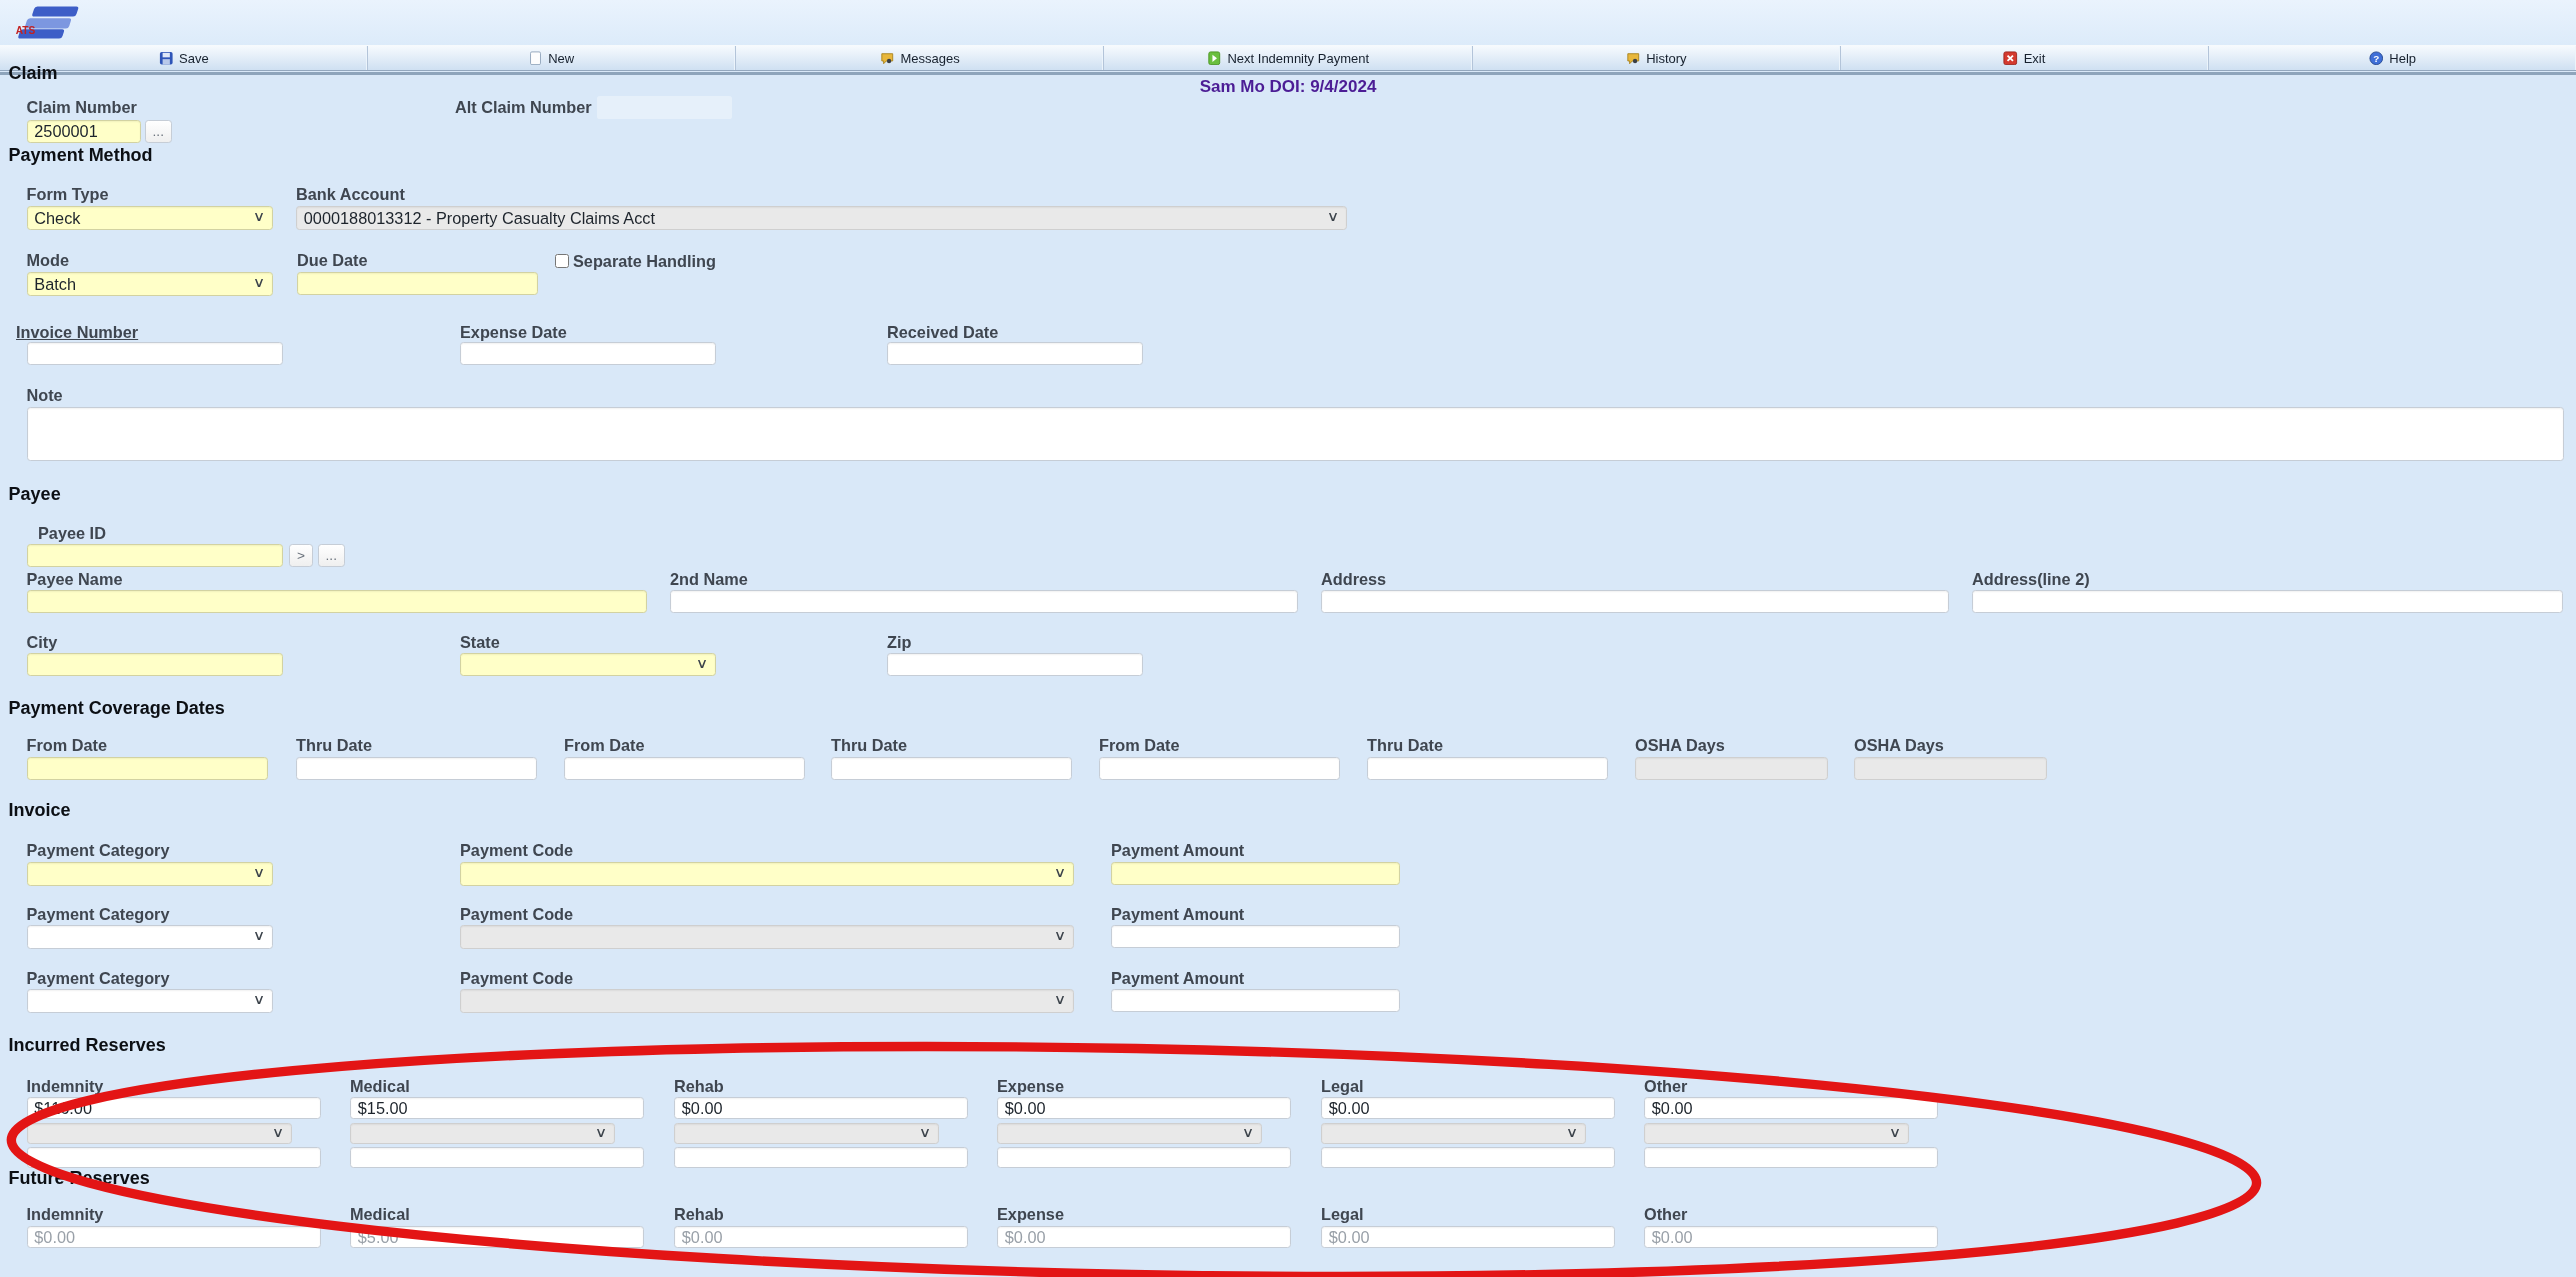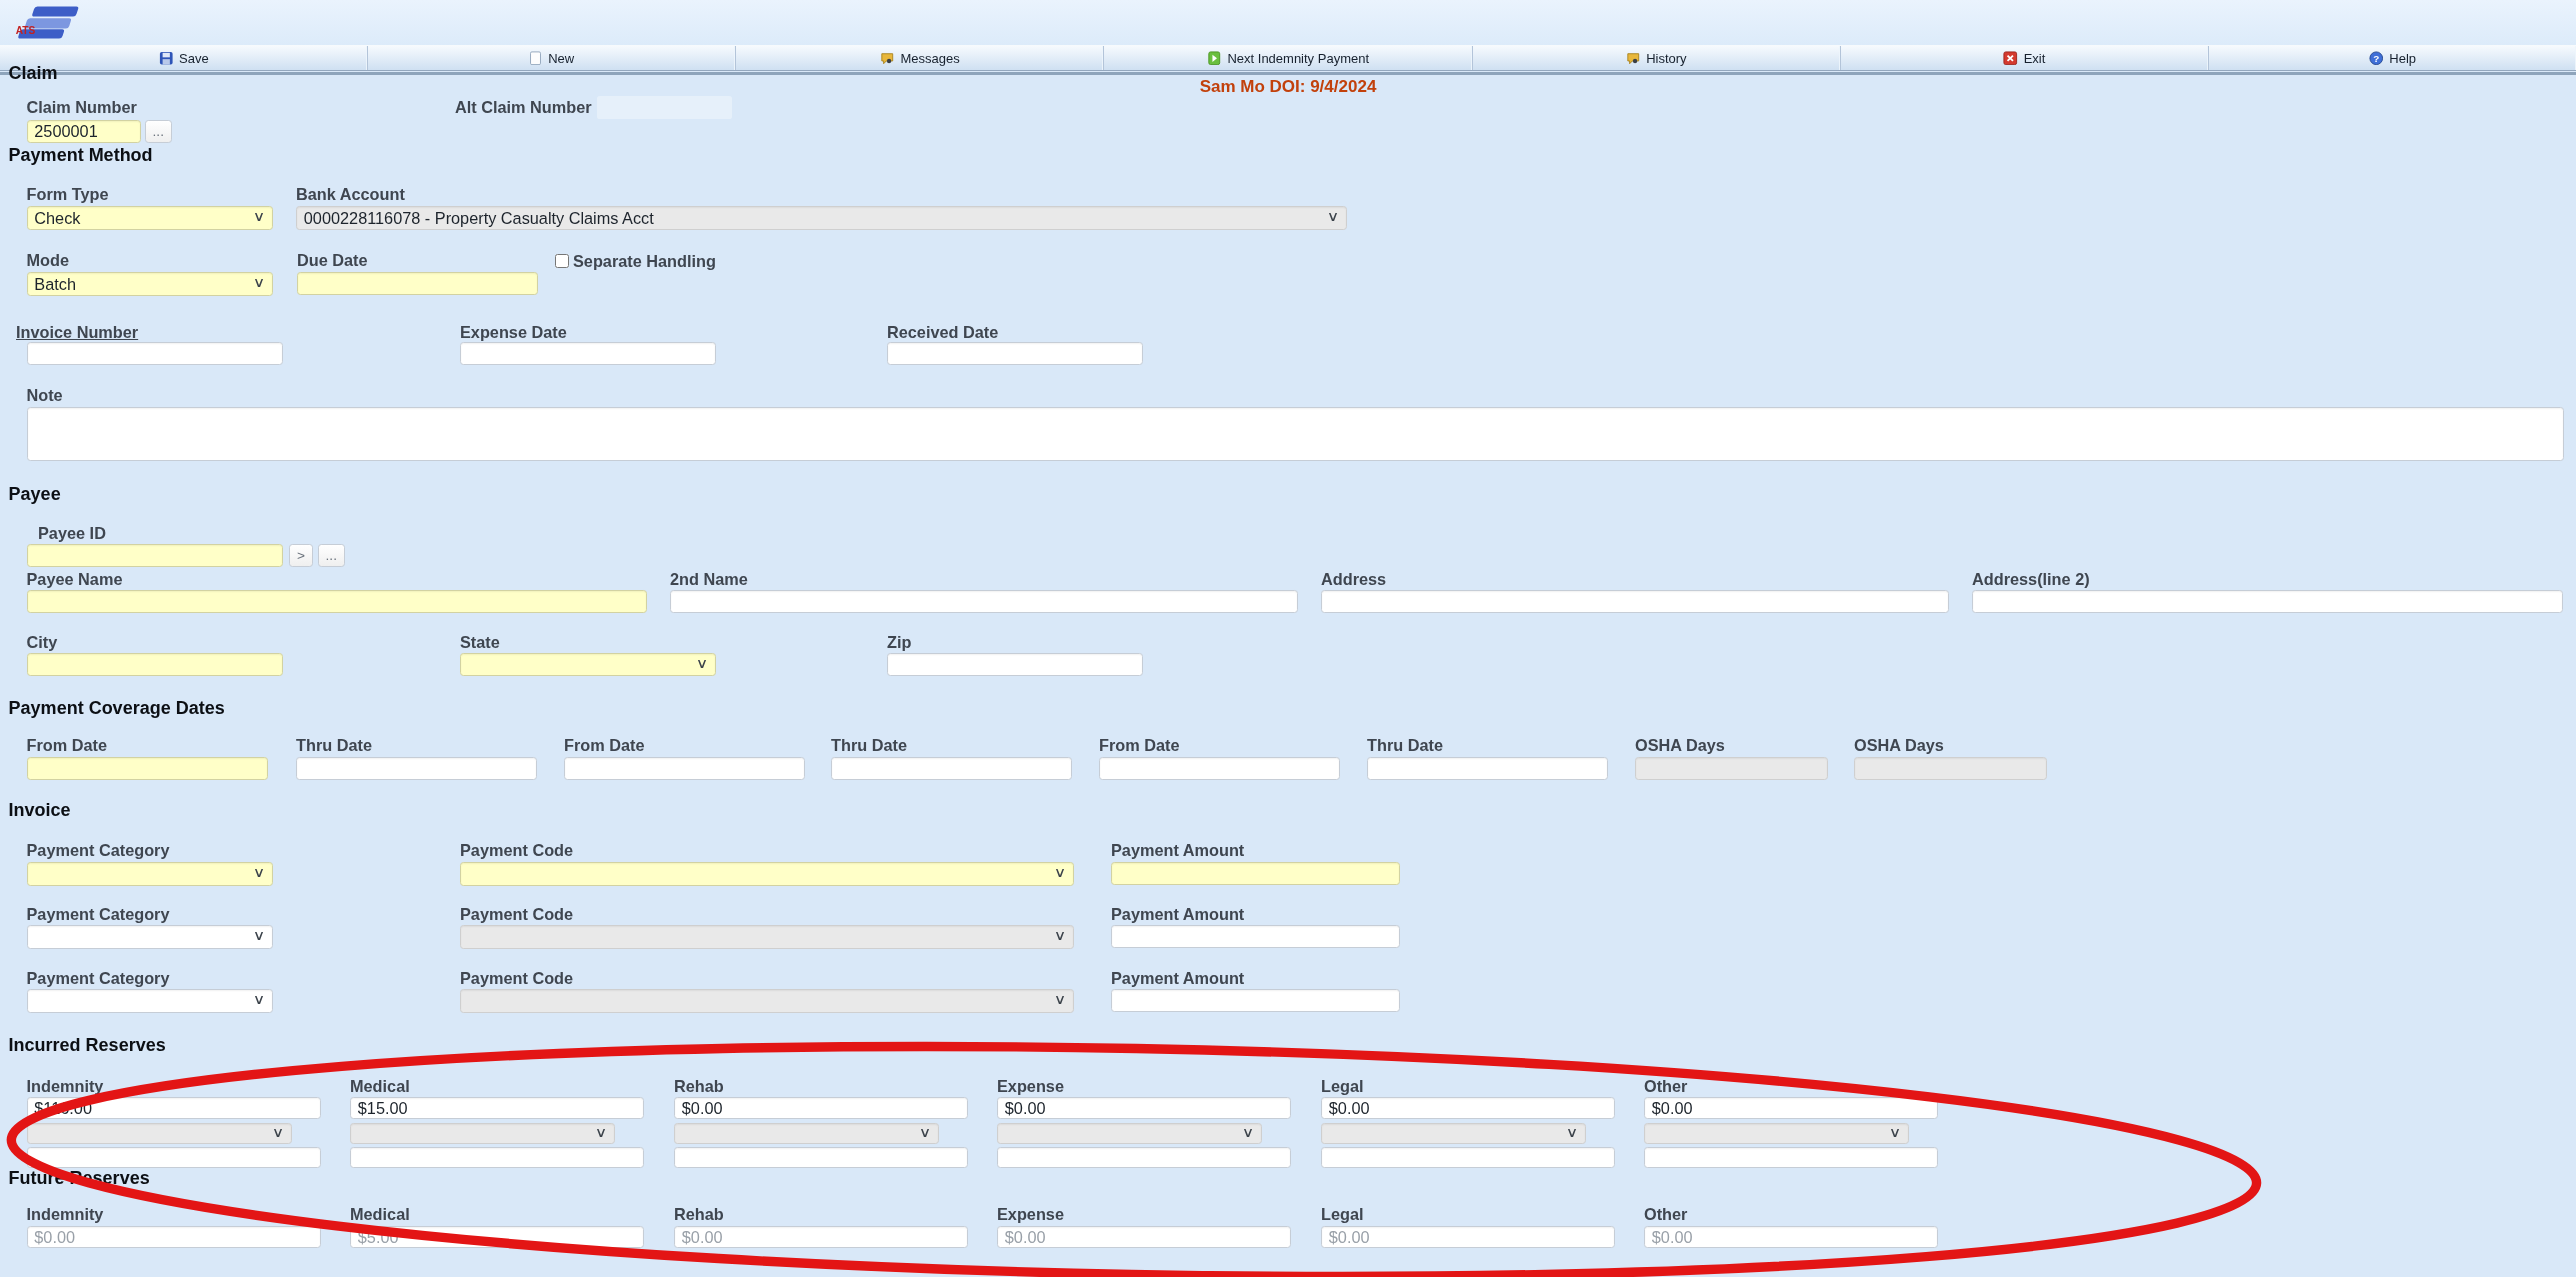--- a/index.html
+++ b/index.html
@@ -11,21 +11,21 @@
   
   #toolbar{position:absolute;left:0;top:45px;width:2576px;height:24px;display:flex;
     background:linear-gradient(#f6fafe,#cfe0f2);border-top:0.9px solid #ffffff;
     border-bottom:0.9px solid #93a7be;}
   .tbtn{flex:1;display:flex;align-items:center;justify-content:center;gap:6px;
     border-right:0.9px solid #b3c4d9;box-shadow:inset -0.9px 0 0 #eef5fc;cursor:default;
     font-size:13px;color:#17212e;white-space:nowrap;}
   .tbtn:last-child{border-right:none;}
   #toolbar-underline{position:absolute;left:0;top:72px;width:2576px;height:2.6px;background:#8ea4bb;}
   #doi-banner{position:absolute;left:0;top:77px;width:2576px;text-align:center;
-    font-size:17px;font-weight:700;color:#c2410c;}
+    font-size:17px;font-weight:700;color:#4c1d95;}
   
   .hdr{position:absolute;font-size:18px;font-weight:700;color:#0c0f14;white-space:nowrap;}
   .lbl{position:absolute;font-size:16.3px;font-weight:600;color:#3f4650;white-space:nowrap;}
   .inp{position:absolute;height:23px;background:#ffffff;border:0.9px solid #c6cdd6;border-radius:3.4px;
     box-shadow:inset 0 0.9px 1.7px rgba(0,0,0,.06);font:16.3px "Liberation Sans",sans-serif;
     padding:0 6.8px;box-sizing:border-box;color:#1d242c;}
   .inp.yellow{background:#ffffc8;border-color:#d2d2a2;}
   .inp.grey{background:#e9e9e9;border-color:#cfcfcf;}
   .muted{color:#99a0a8;}
   .sel{position:absolute;height:24px;background:#ffffff;border:0.9px solid #c6cdd6;border-radius:3.4px;
@@ -120,21 +120,21 @@
   <div class="lbl" style="left:26.5px;top:98px;">Claim Number</div>
   <input class="inp yellow" style="left: 26.5px; top: 120px; width: 114px;" value="2500001">
   <div class="btn" style="left:145px;top:120px;width:26.5px;">...</div>
   <div class="lbl" style="left:455px;top:98px;">Alt Claim Number</div>
   <div class="faint" style="left:597px;top:96px;width:135px;height:23px;"></div>
 
   <div class="hdr" style="left:8.6px;top:145px;">Payment Method</div>
   <div class="lbl" style="left:26.5px;top:185px;">Form Type</div>
   <div class="sel yellow" style="left:26.5px;top:206px;width:246px;">Check</div>
   <div class="lbl" style="left:296px;top:185px;">Bank Account</div>
-  <div class="sel grey" style="left:296px;top:206px;width:1051px;">0000228116078 - Property Casualty Claims Acct</div>
+  <div class="sel grey" style="left:296px;top:206px;width:1051px;">0000188013312 - Property Casualty Claims Acct</div>
 
   <div class="lbl" style="left:26.5px;top:251px;">Mode</div>
   <div class="sel yellow" style="left:26.5px;top:272px;width:246px;">Batch</div>
   <div class="lbl" style="left:297px;top:251px;">Due Date</div>
   <input class="inp yellow" style="left: 297px; top: 272px; width: 241px;" value="">
   <input type="checkbox" class="chk" style="left: 555px; top: 254px;">
   <div class="lbl" style="left:573px;top:252px;">Separate Handling</div>
 
   <div class="lbl" style="left:16px;top:323px;text-decoration:underline;">Invoice Number</div>
   <input class="inp" style="left: 26.5px; top: 342px; width: 256px;" value="">

